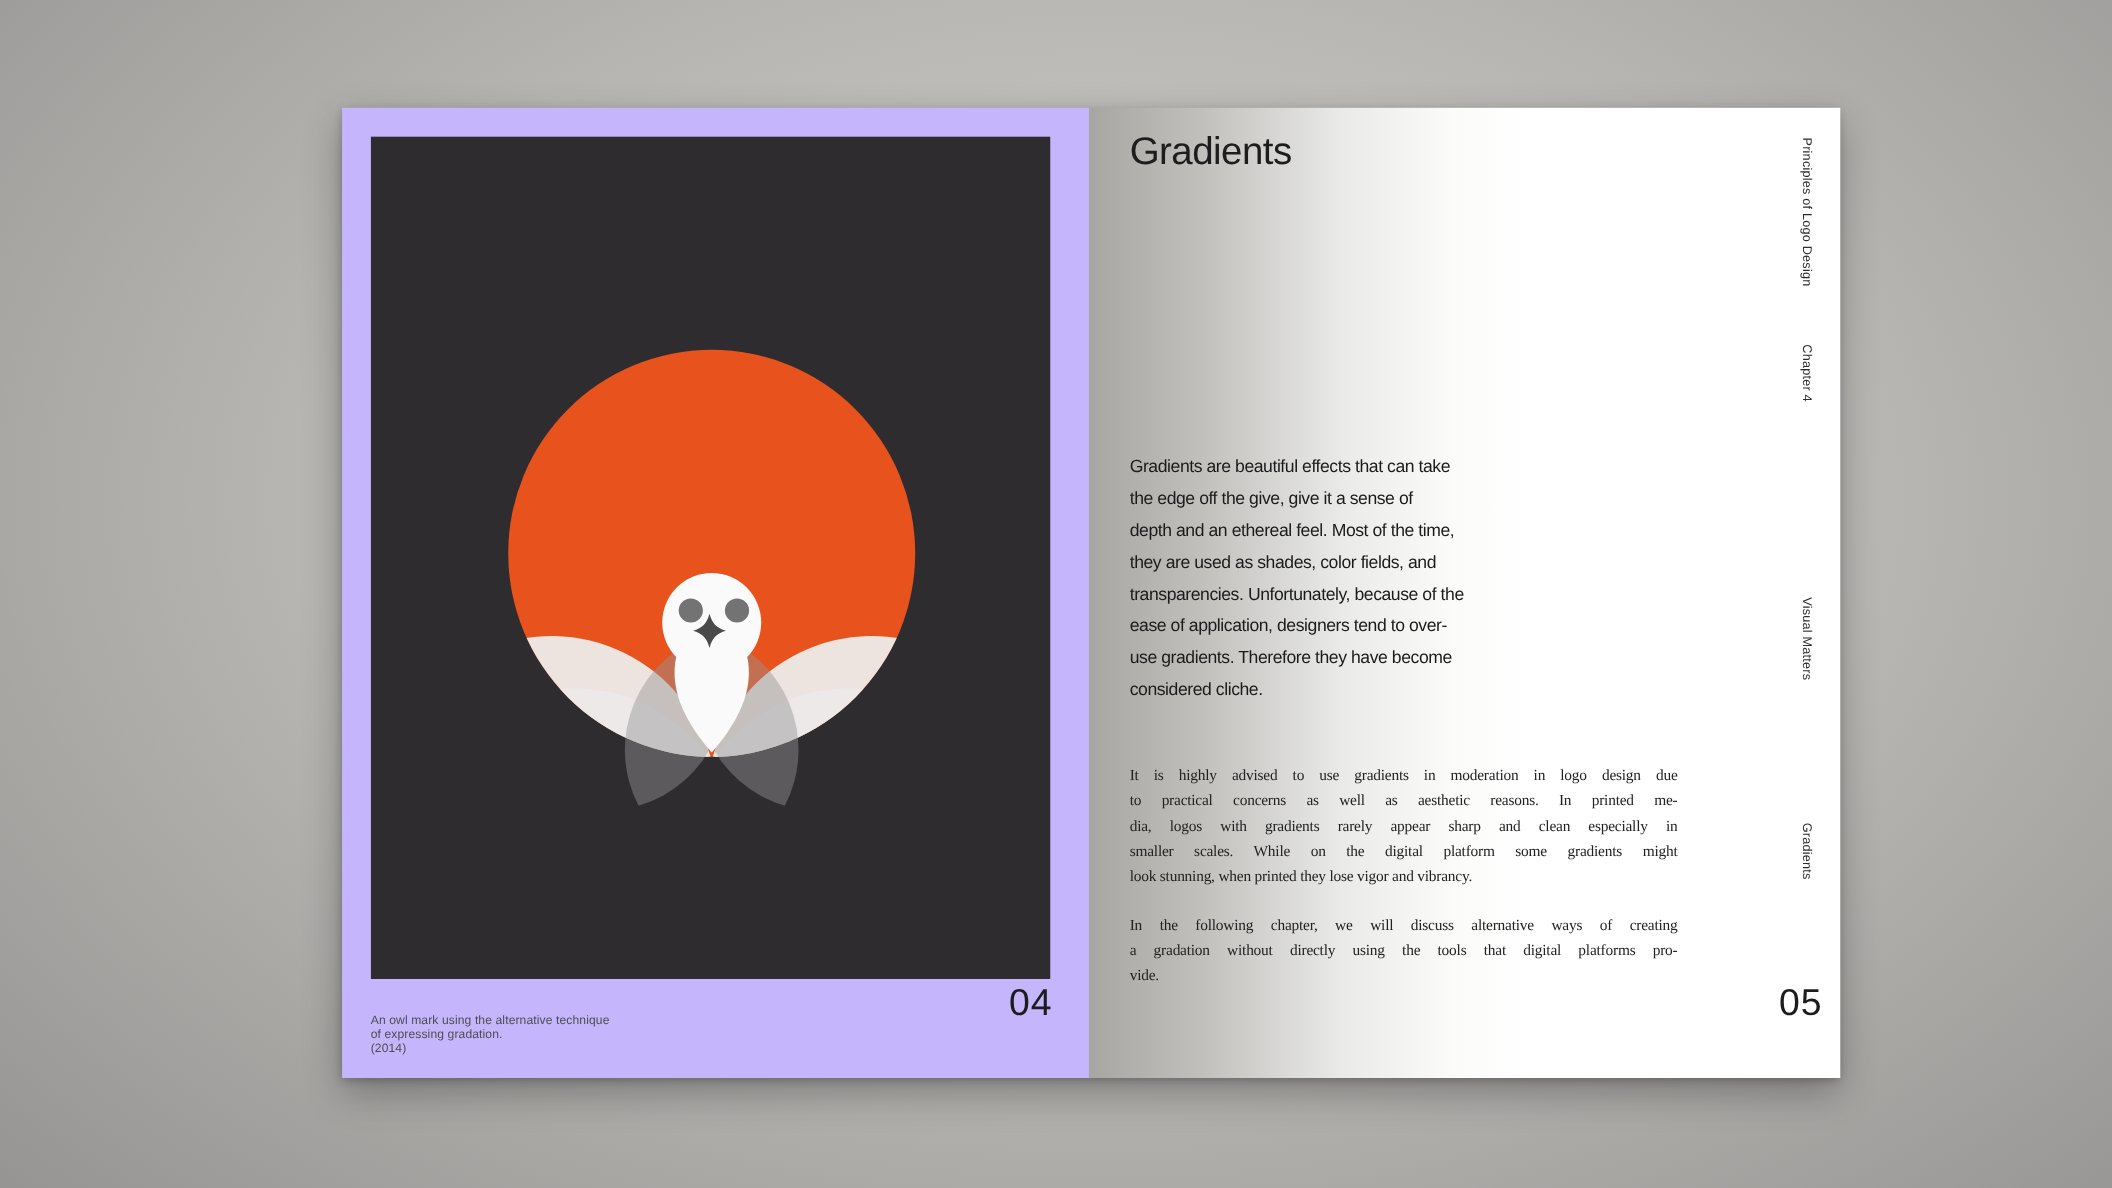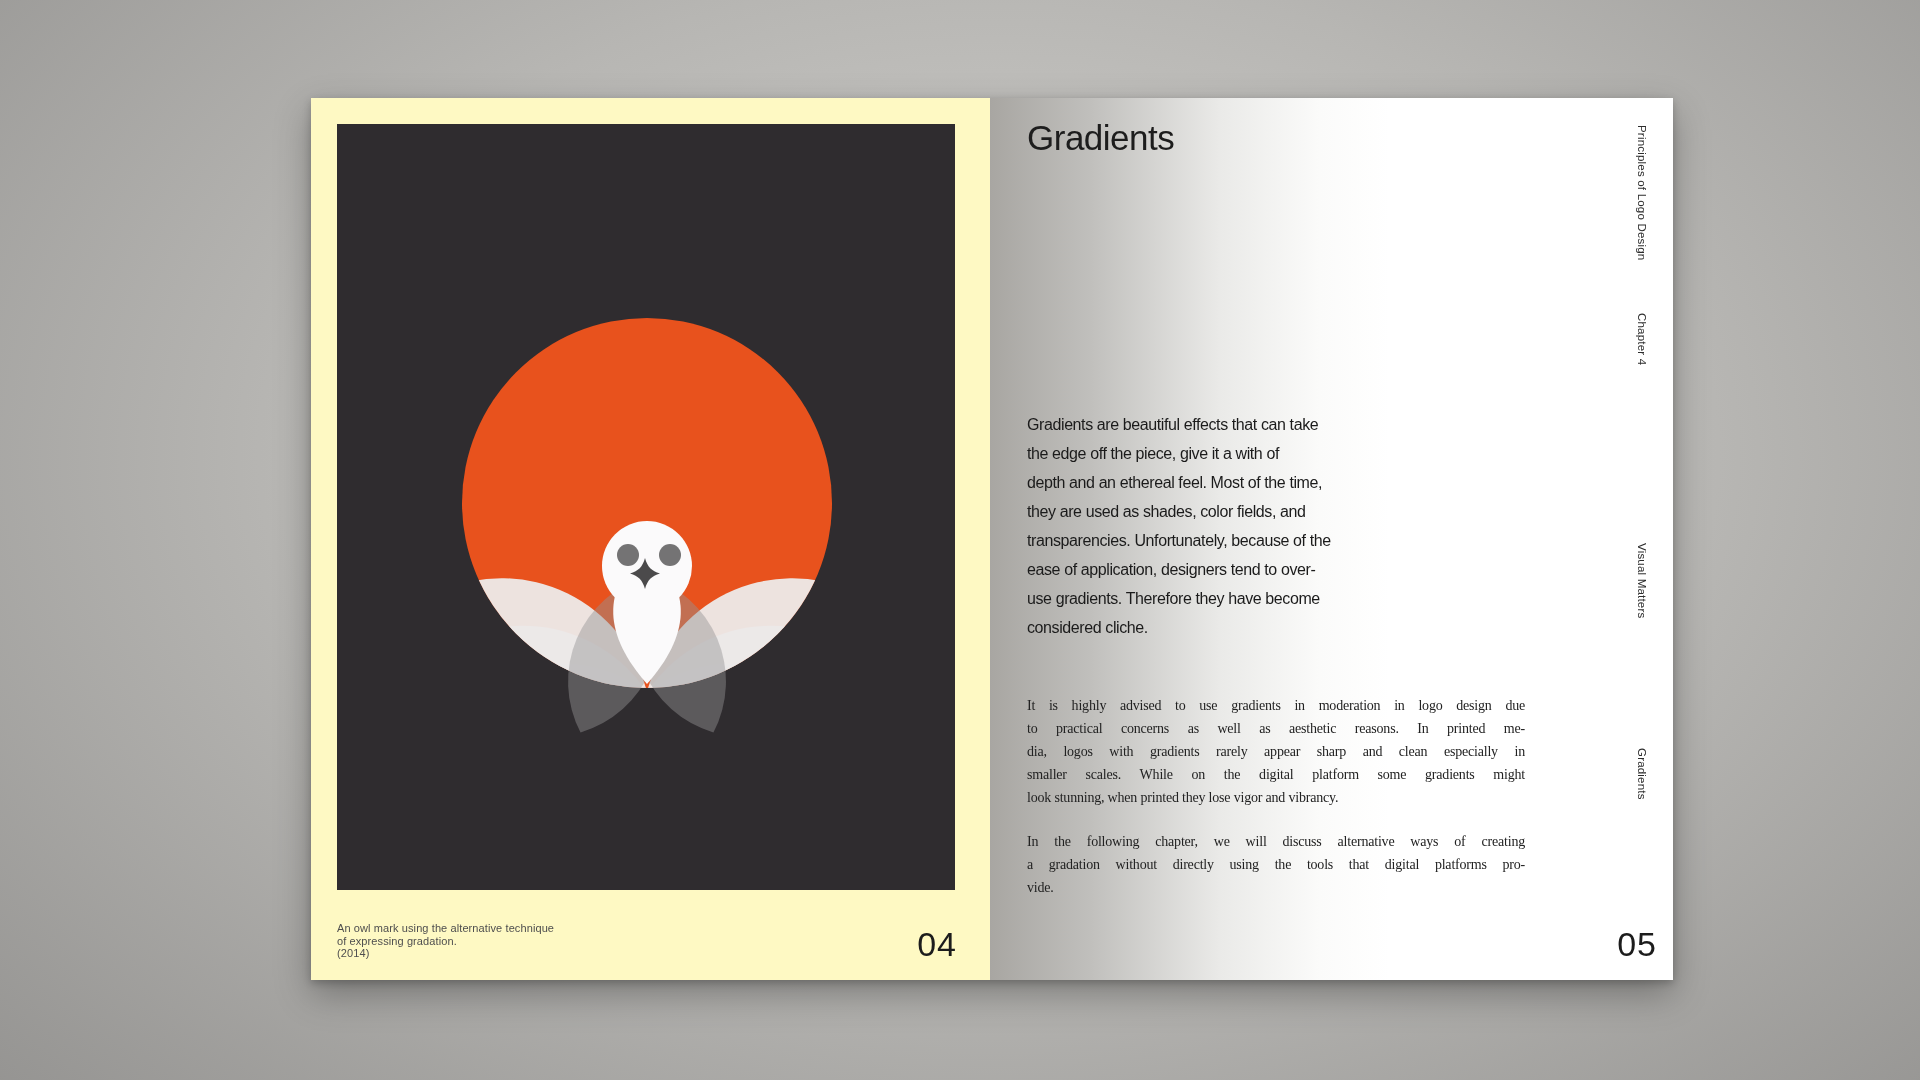--- a/index.html
+++ b/index.html
@@ -7,34 +7,34 @@
     width:1920px;height:1080px;overflow:hidden;
     background:radial-gradient(1500px 1000px at 52% 42%, #d4d3d0 0%, #b7b6b3 48%, #8f8e8c 100%);
     font-family:"Liberation Sans", sans-serif;
     -webkit-font-smoothing:antialiased;
   }
   .spread{
     position:absolute;left:311px;top:98px;width:1362px;height:882px;
     box-shadow:0 14px 34px rgba(0,0,0,.30), 0 3px 8px rgba(0,0,0,.22);
   }
   .page{position:absolute;top:0;height:882px;}
-  .page-left{left:0;width:679px;background:#fef9c3;}
+  .page-left{left:0;width:679px;background:#c4b5fd;}
   .page-right{
     left:679px;width:683px;
     background:linear-gradient(to right,#a8a6a2 0px,#c0bfbc 100px,#eaeae8 230px,#fbfbfa 330px,#ffffff 400px);
   }
   .art-panel{position:absolute;left:26px;top:26px;width:618px;height:766px;}
   .art-panel svg{display:block;width:100%;height:100%;}
   .caption{
     position:absolute;left:26px;top:824px;width:320px;
     font-size:11px;line-height:12.5px;color:#4e4e4e;letter-spacing:.1px;
     white-space:pre-line;
   }
   .pagenum{
-    position:absolute;top:828px;font-size:34px;line-height:36px;color:#1c1c1c;
+    position:absolute;top:796px;font-size:34px;line-height:36px;color:#1c1c1c;
     letter-spacing:1px;font-weight:400;
   }
   .pagenum-left{right:33px;}
   .pagenum-right{right:16px;}
   .title{
     position:absolute;left:37px;top:20px;
     font-size:35px;line-height:40px;color:#1d1d1d;letter-spacing:-.5px;font-weight:400;
   }
   .para1{
     position:absolute;left:37px;top:312px;width:520px;
@@ -109,21 +109,21 @@
 (2014)</div>
     <div class="pagenum pagenum-left">04</div>
   </div>
 
   <div class="page page-right">
 
     <div class="title">Gradients</div>
 
     <div class="para1">
       <div class="tline">Gradients are beautiful effects that can take</div>
-      <div class="tline">the edge off the piece, give it a with of</div>
+      <div class="tline">the edge off the give, give it a sense of</div>
       <div class="tline">depth and an ethereal feel. Most of the time,</div>
       <div class="tline">they are used as shades, color fields, and</div>
       <div class="tline">transparencies. Unfortunately, because of the</div>
       <div class="tline">ease of application, designers tend to over-</div>
       <div class="tline">use gradients. Therefore they have become</div>
       <div class="tline">considered cliche.</div>
     </div>
 
     <div class="para-sm para2">
       <div class="jline">It is highly advised to use gradients in moderation in logo design due</div>

